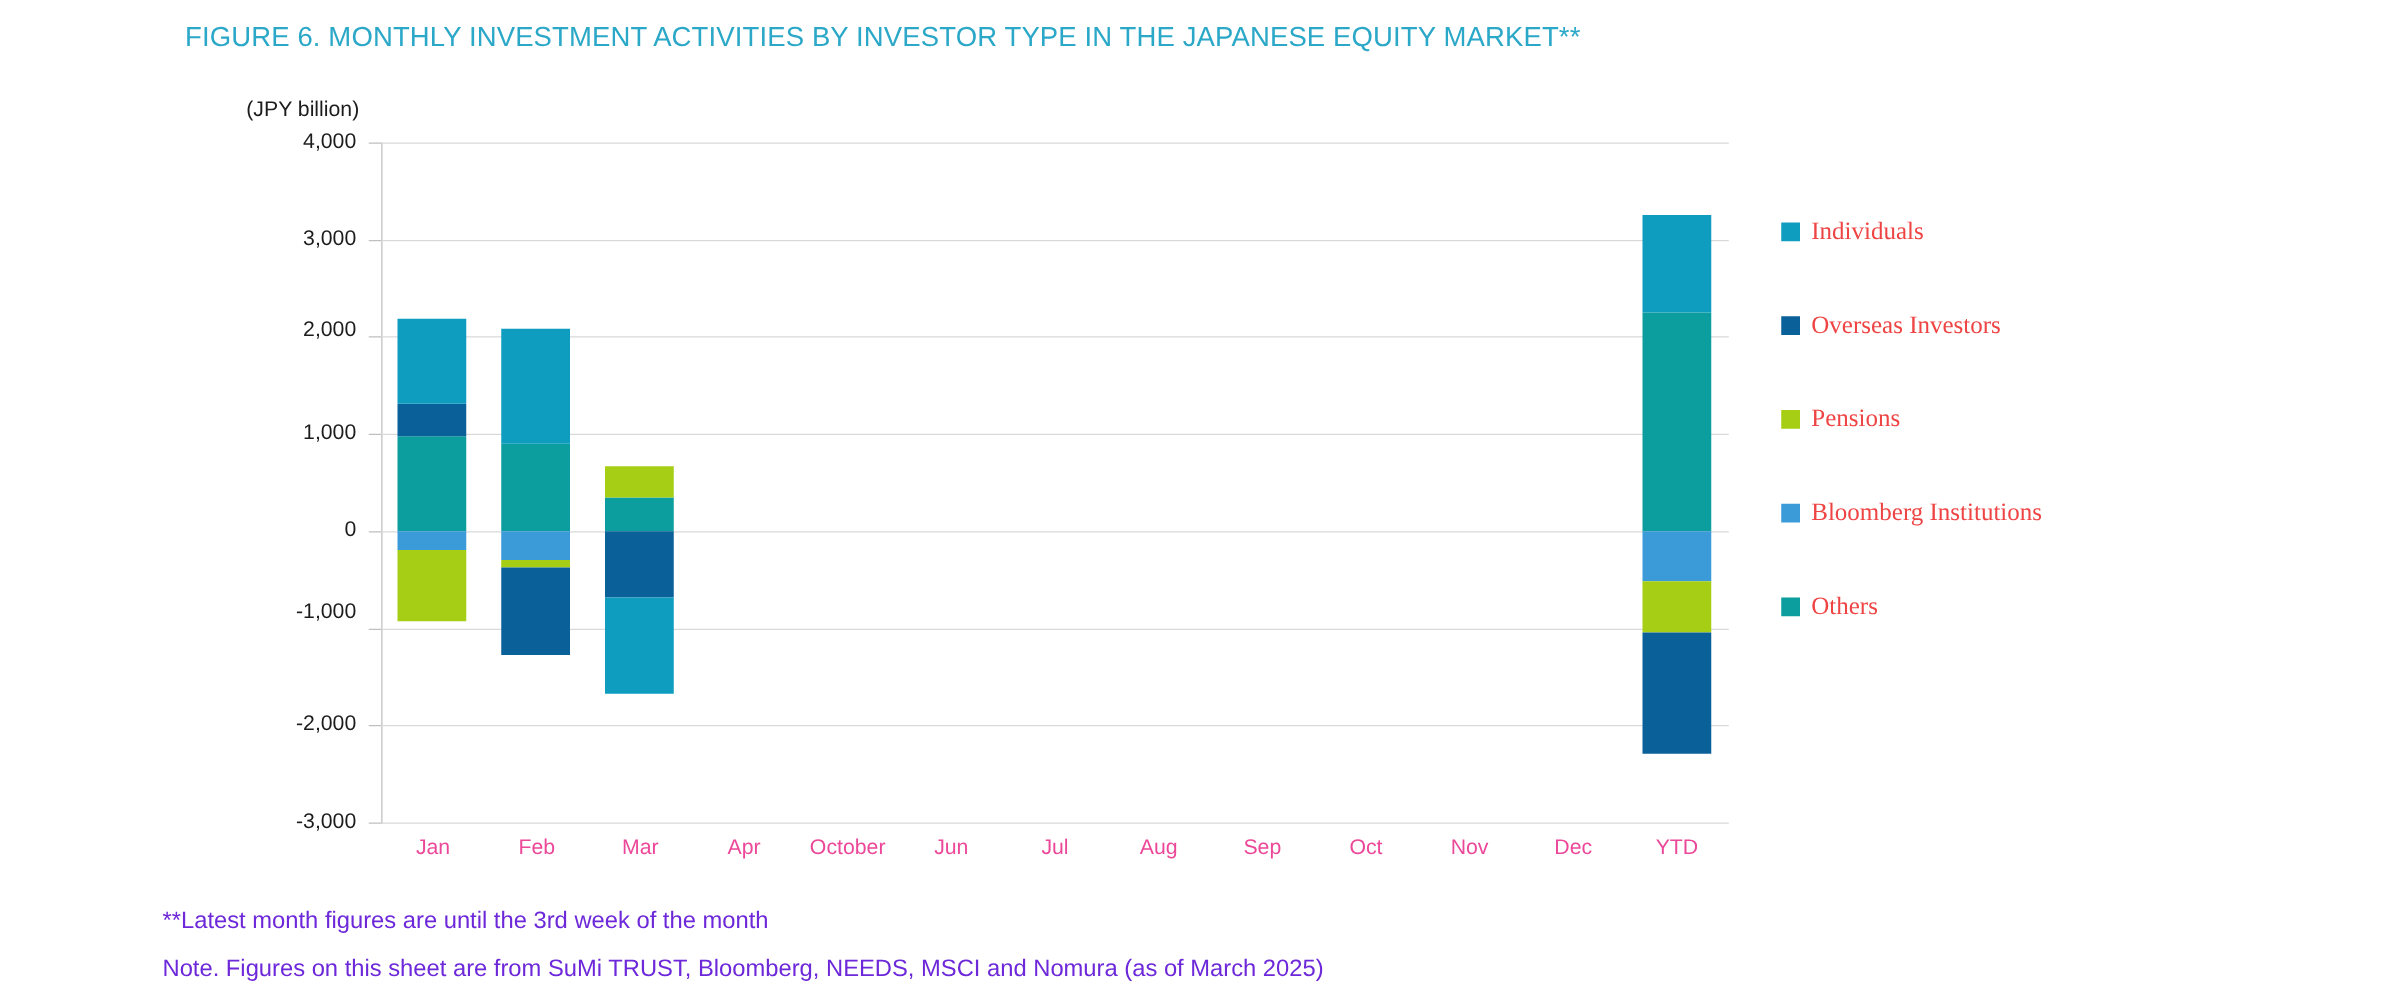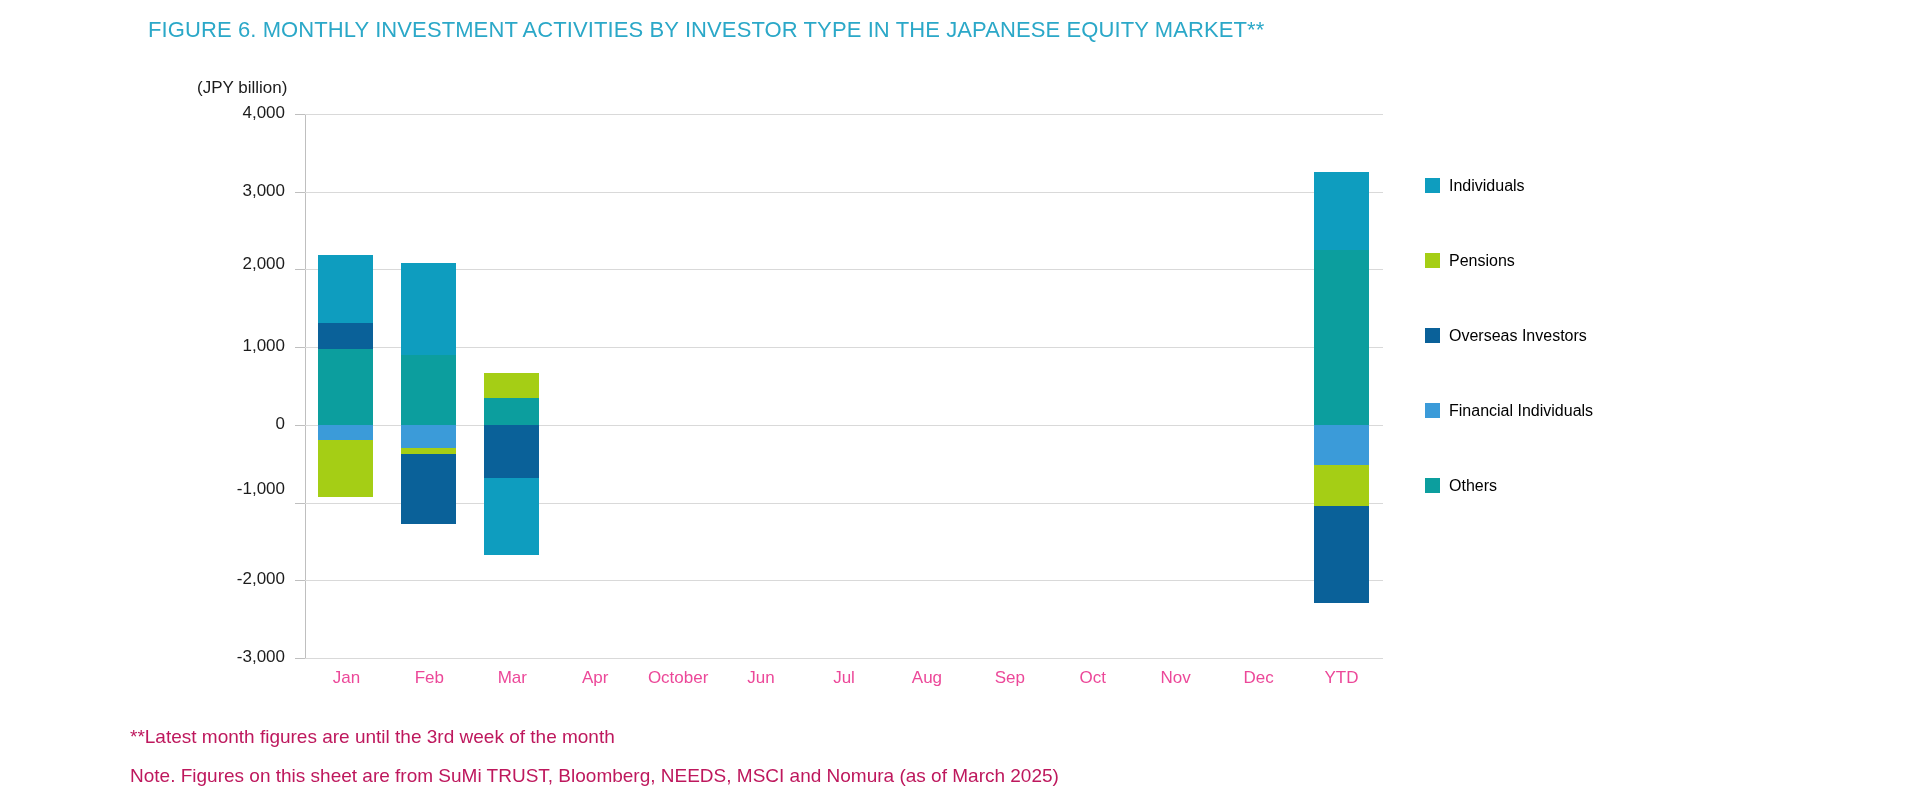--- a/index.html
+++ b/index.html
@@ -91,31 +91,32 @@
     display:flex;
     align-items:center;
     height:75px;
   }
   .legend-swatch{
     width:15px;height:15px;
     flex:0 0 15px;
     margin-right:9px;
   }
   .legend-label{
-    font-size:16px;
-    color:#000000;
-    white-space:nowrap;
+    font-size:20px;
+    color:#ef4444;
+    white-space:nowrap;
+    font-family:Liberation Serif, serif;
   }
 
   
   .footnote{
     position:absolute;
     left:130px;
     font-size:19px;
-    color:#be185d;
+    color:#6d28d9;
     white-space:nowrap;
     text-align:center;
   }
   #footnote-1{top:726px;}
   #footnote-2{top:765px;}
 </style>
 </head>
 <body>
 
 <div id="figure-title">FIGURE 6. MONTHLY INVESTMENT ACTIVITIES BY INVESTOR TYPE IN THE JAPANESE EQUITY MARKET**</div>
@@ -204,30 +205,30 @@
     <div class="xtick" style="left: 1213.62px;">Dec</div>
     <div class="xtick" style="left: 1296.54px;">YTD</div>
   </div>
 
 <div id="legend">
     <div class="legend-item">
       <span class="legend-swatch" style="background: rgb(14, 157, 191);"></span>
       <span class="legend-label">Individuals</span>
     </div>
     <div class="legend-item">
+      <span class="legend-swatch" style="background: rgb(10, 97, 153);"></span>
+      <span class="legend-label">Overseas Investors</span>
+    </div>
+    <div class="legend-item">
       <span class="legend-swatch" style="background: rgb(165, 206, 21);"></span>
       <span class="legend-label">Pensions</span>
     </div>
     <div class="legend-item">
-      <span class="legend-swatch" style="background: rgb(10, 97, 153);"></span>
-      <span class="legend-label">Overseas Investors</span>
-    </div>
-    <div class="legend-item">
       <span class="legend-swatch" style="background: rgb(59, 155, 217);"></span>
-      <span class="legend-label">Financial Individuals</span>
+      <span class="legend-label">Bloomberg Institutions</span>
     </div>
     <div class="legend-item">
       <span class="legend-swatch" style="background: rgb(12, 158, 158);"></span>
       <span class="legend-label">Others</span>
     </div>
   </div>
 
 <div class="footnote" id="footnote-1">**Latest month figures are until the 3rd week of the month</div>
 <div class="footnote" id="footnote-2">Note. Figures on this sheet are from SuMi TRUST, Bloomberg, NEEDS, MSCI and Nomura (as of March 2025)</div>
 

